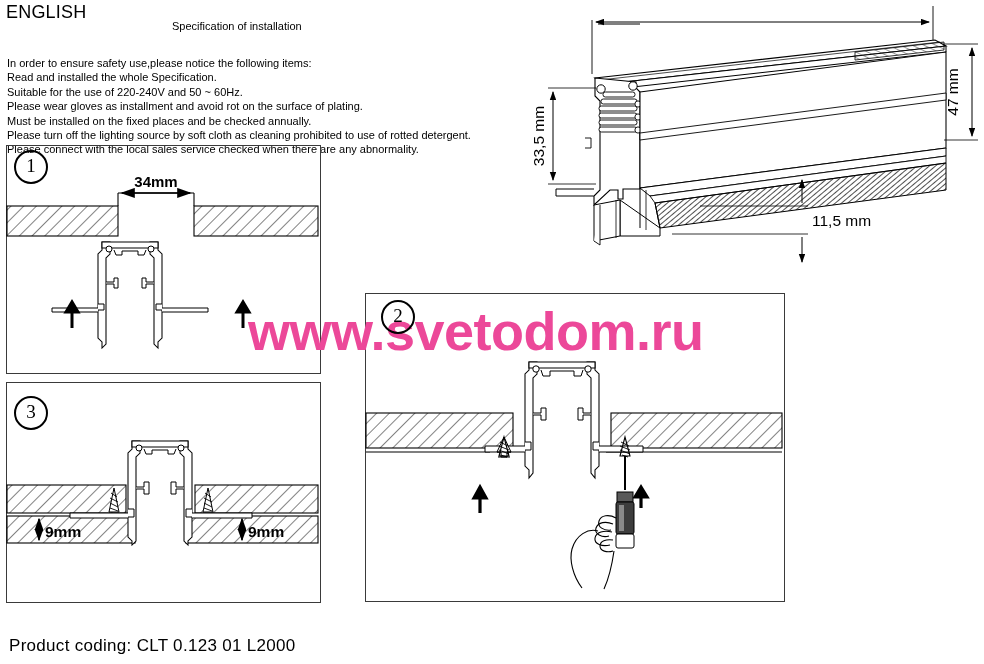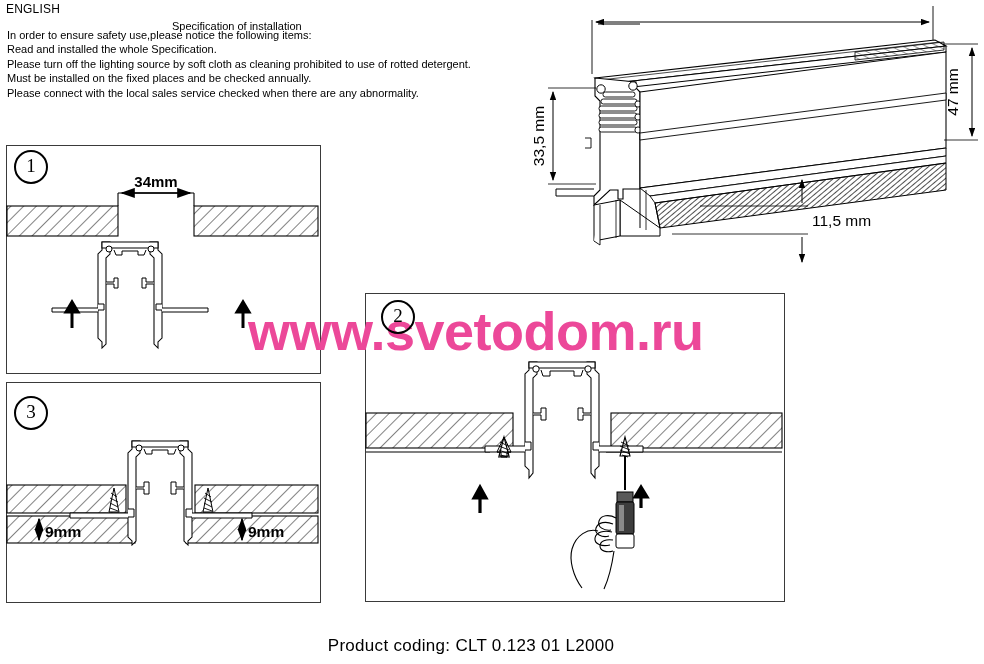--- a/index.html
+++ b/index.html
@@ -17,34 +17,34 @@
     height: 664px;
     background: #ffffff;
     overflow: hidden;
   }
 
   
   #lang-label {
     position: absolute;
     left: 6px;
     top: 2px;
-    font-size: 12px;
+    font-size: 18px;
     letter-spacing: 0.2px;
   }
   #spec-title {
     position: absolute;
     left: 130px;
     top: 20px;
     font-size: 11px;
     margin-left: 42px;
   }
   #spec-lines {
     position: absolute;
     left: 7px;
-    top: 28px;
+    top: 56px;
     width: 470px;
     font-size: 11px;
     line-height: 14.4px;
   }
   #spec-lines div { white-space: nowrap; }
 
   
   #watermark {
     position: absolute;
     left: 248px;
@@ -86,24 +86,23 @@
 
   .svg-layer {
     position: absolute;
     left: 0; top: 0;
     z-index: 3;
   }
 
   
   #product-code {
     position: absolute;
-    left: 0;
+    left: 9px;
     top: 636px;
     width: 942px;
-    text-align: center;
     font-size: 17px;
     letter-spacing: 0.3px;
   }
 
   .dim-text { font-family: "Liberation Sans", sans-serif; fill: #000; }
 </style>
 </head>
 <body>
 
 <div id="page">
@@ -126,22 +125,24 @@
         <path d="M9,0 L0,3.2 L9,6.4 z" fill="#000"></path>
       </marker>
     </defs>
   </svg>
 
   <div id="lang-label">ENGLISH</div>
   <div id="spec-title">Specification of installation</div>
   <div id="spec-lines">
     <div>In order to ensure safety use,please notice the following items:</div>
     <div>Read and installed the whole Specification.</div>
+    <div>Suitable for the use of 220-240V and 50 ~ 60Hz.</div>
+    <div>Please wear gloves as installment and avoid rot on the surface of plating.</div>
+    <div>Must be installed on the fixed places and be checked annually.</div>
     <div>Please turn off the lighting source by soft cloth as cleaning prohibited to use of rotted detergent.</div>
-    <div>Must be installed on the fixed places and be checked annually.</div>
     <div>Please connect with the local sales service checked when there are any abnormality.</div>
   </div>
 
   <div id="watermark">www.svetodom.ru</div>
 
   <div class="panel" id="panel-1"></div>
   <div class="panel" id="panel-3"></div>
   <div class="panel" id="panel-2"></div>
 
   <svg class="svg-layer" width="984" height="664">

